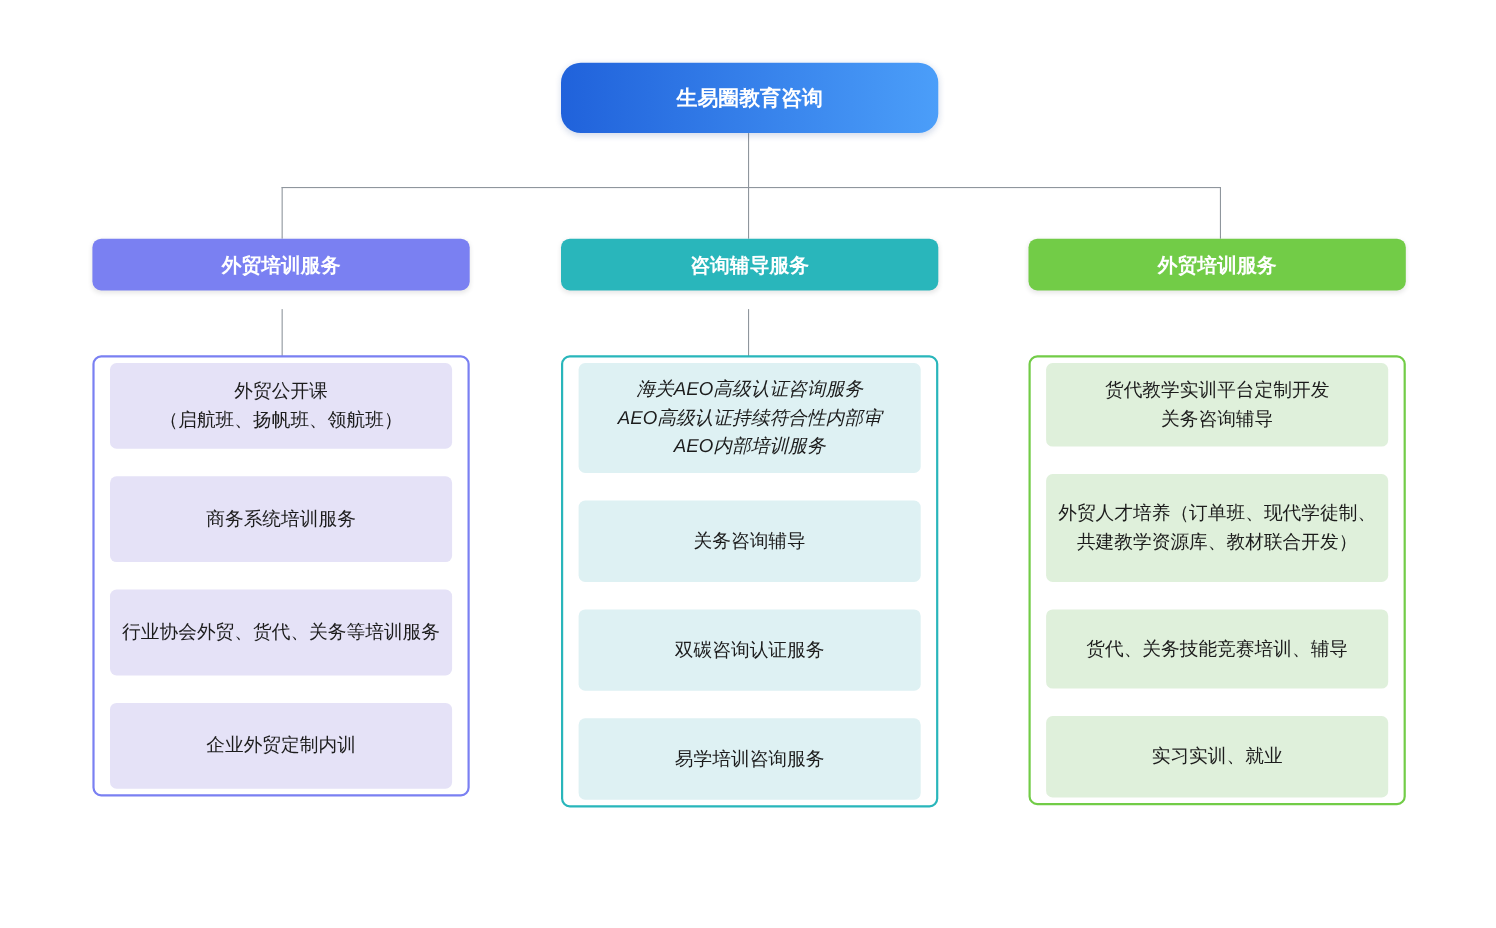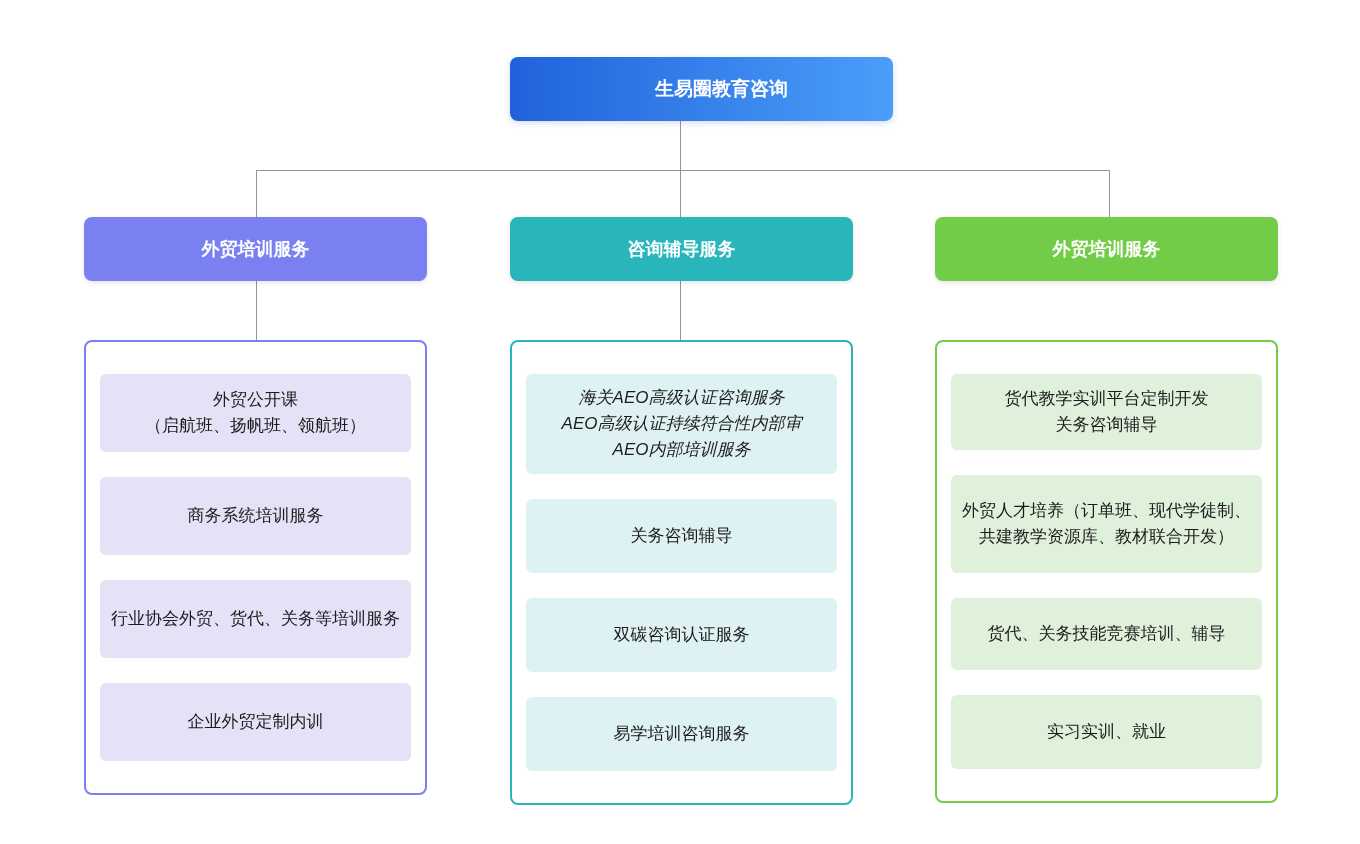--- a/index.html
+++ b/index.html
@@ -15,46 +15,45 @@
   .line-root-v{left:680px;top:121px;width:1px;height:96px;}
   .line-h{left:256px;top:170px;width:854px;height:1px;}
   .line-c1-v{left:256px;top:170px;width:1px;height:47px;}
   .line-c3-v{left:1109px;top:170px;width:1px;height:47px;}
   .line-c1-drop{left:256px;top:281px;width:1px;height:59px;}
   .line-c2-drop{left:680px;top:281px;width:1px;height:59px;}
 
   
   .root-node{
     position:absolute;left:510px;top:57px;width:343px;height:64px;
-    border-radius:8px;
+    border-radius:18px;
     display:flex;align-items:center;justify-content:center;
     color:#ffffff;font-size:19px;font-weight:bold;
     box-shadow:0 2px 6px rgba(20,60,140,0.18);
-    padding-left:40px;
   }
 
   
   .branch{position:absolute;top:217px;width:343px;}
   .branch.c1{left:84px;}
   .branch.c2{left:510px;}
   .branch.c3{left:935px;}
 
   .branch-header{
-    height:64px;border-radius:8px;
+    height:47px;border-radius:8px;
     display:flex;align-items:center;justify-content:center;
     color:#ffffff;font-size:18px;font-weight:bold;
     background:var(--c);
     box-shadow:0 2px 5px rgba(0,0,0,0.10);
   }
   .branch-box{
     margin-top:59px;
     border:2px solid var(--c);
     border-radius:8px;
     background:#ffffff;
-    padding:32px 14px;
+    padding:5px 14px;
     display:flex;flex-direction:column;gap:25px;
   }
   .item{
     background:var(--bg);
     border-radius:6px;
     display:flex;align-items:center;justify-content:center;
     text-align:center;
     padding:8px 10px;box-sizing:border-box;
     font-size:17px;line-height:26px;color:#1c1c1c;
     white-space:pre-line;

